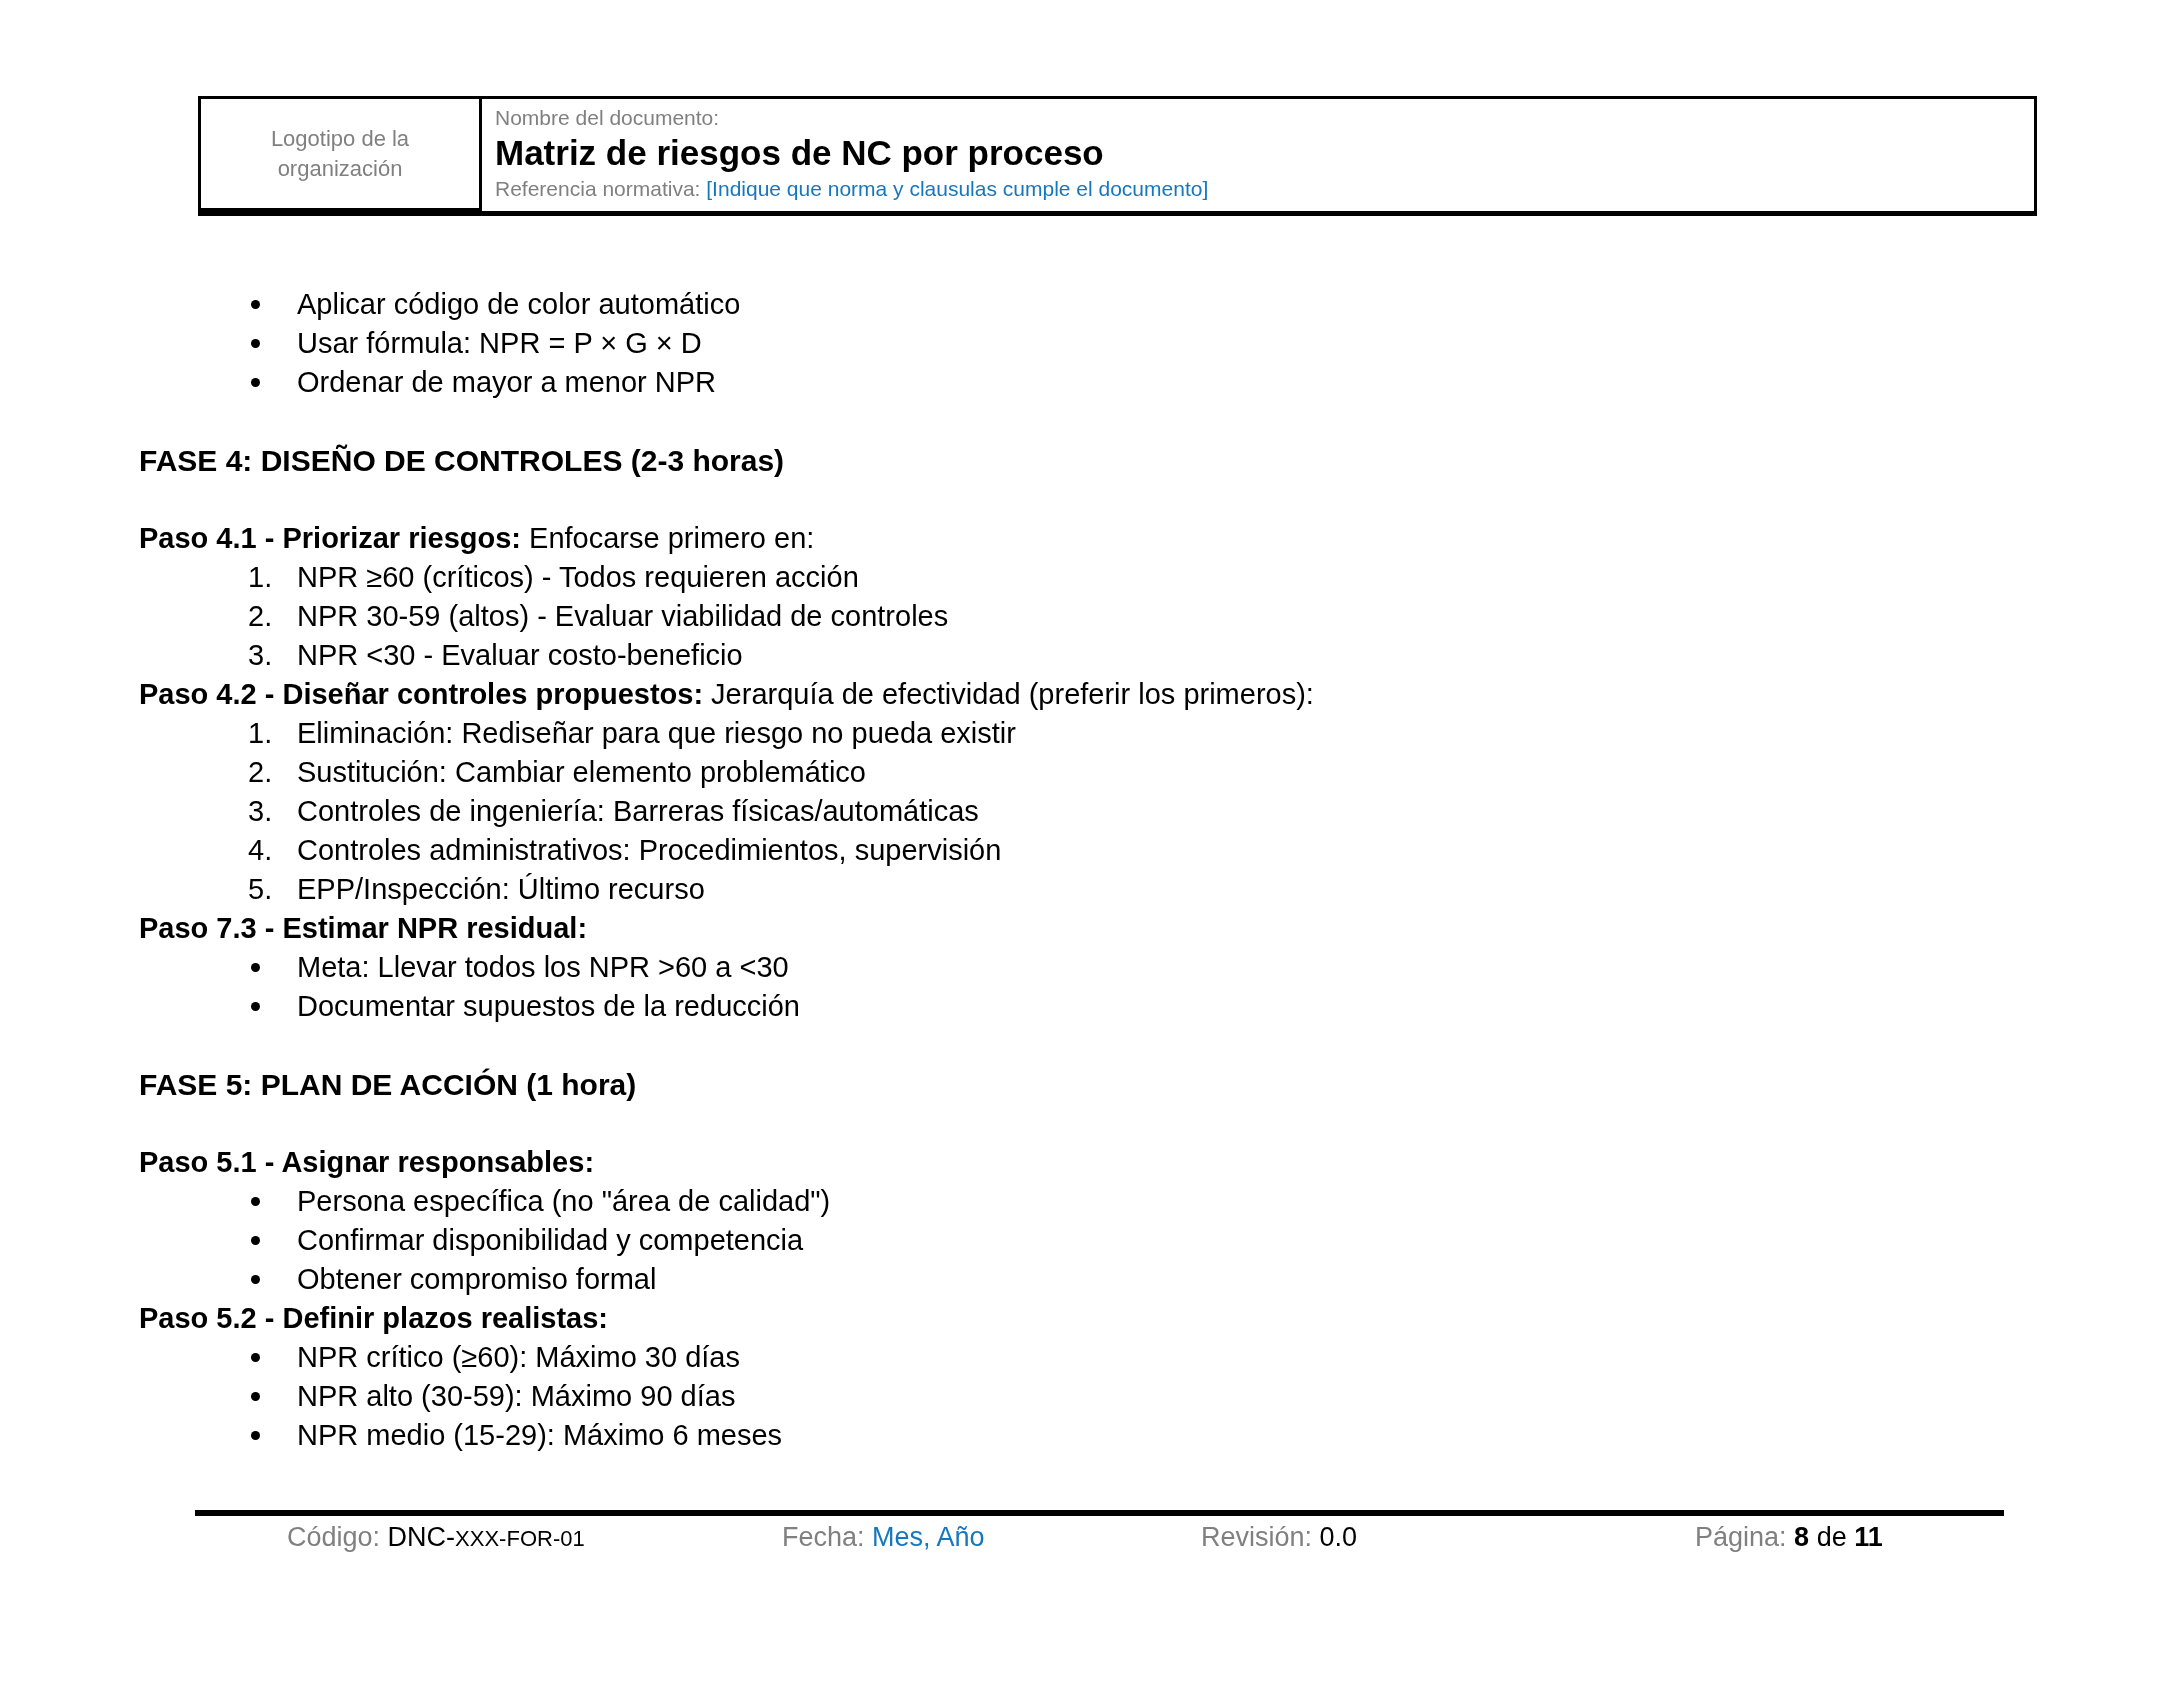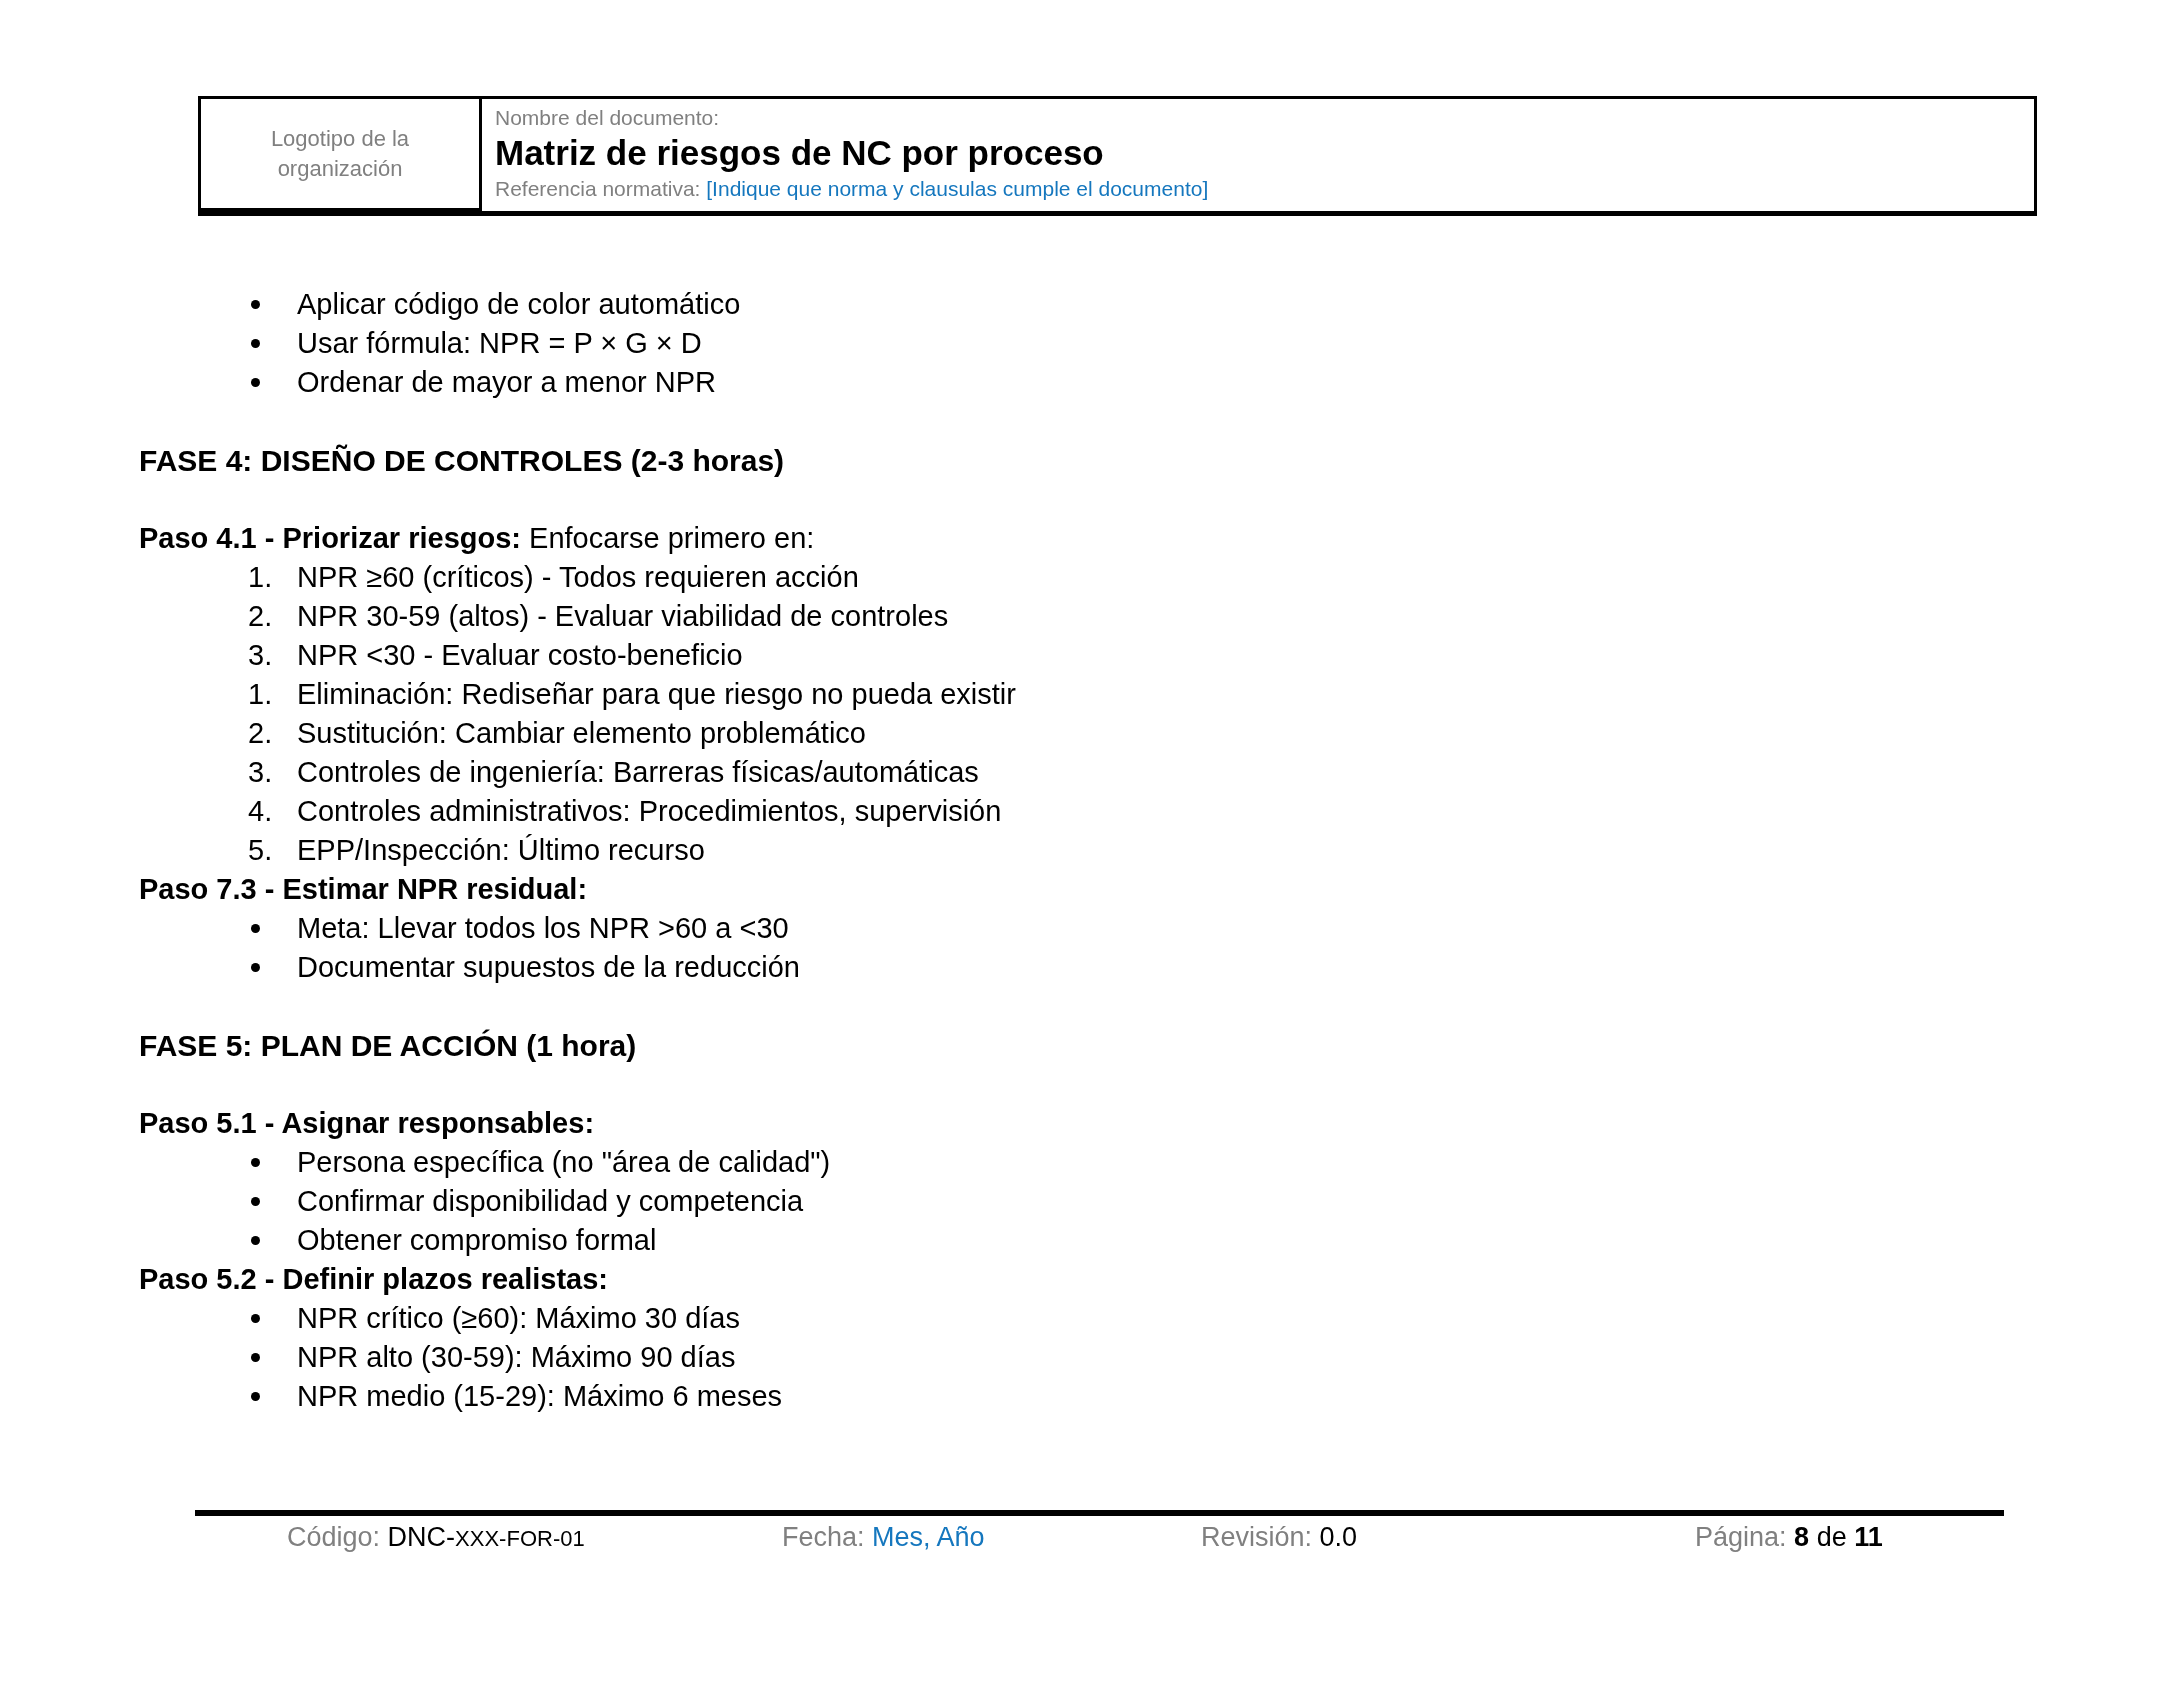--- a/index.html
+++ b/index.html
@@ -94,20 +94,23 @@
     <div class="row">
       <span class="marker">2.</span>
       <span class="itxt">NPR 30-59 (altos) - Evaluar viabilidad de controles</span>
     </div>
     <div class="row">
       <span class="marker">3.</span>
       <span class="itxt">NPR &lt;30 - Evaluar costo-beneficio</span>
     </div>
 
     <div class="row">
+      <span class="paso-label">Paso 4.2 - Diseñar controles propuestos:</span><span> Jerarquía de efectividad (preferir los primeros):</span>
+    </div>
+    <div class="row">
       <span class="marker">1.</span>
       <span class="itxt">Eliminación: Rediseñar para que riesgo no pueda existir</span>
     </div>
     <div class="row">
       <span class="marker">2.</span>
       <span class="itxt">Sustitución: Cambiar elemento problemático</span>
     </div>
     <div class="row">
       <span class="marker">3.</span>
       <span class="itxt">Controles de ingeniería: Barreras físicas/automáticas</span>

